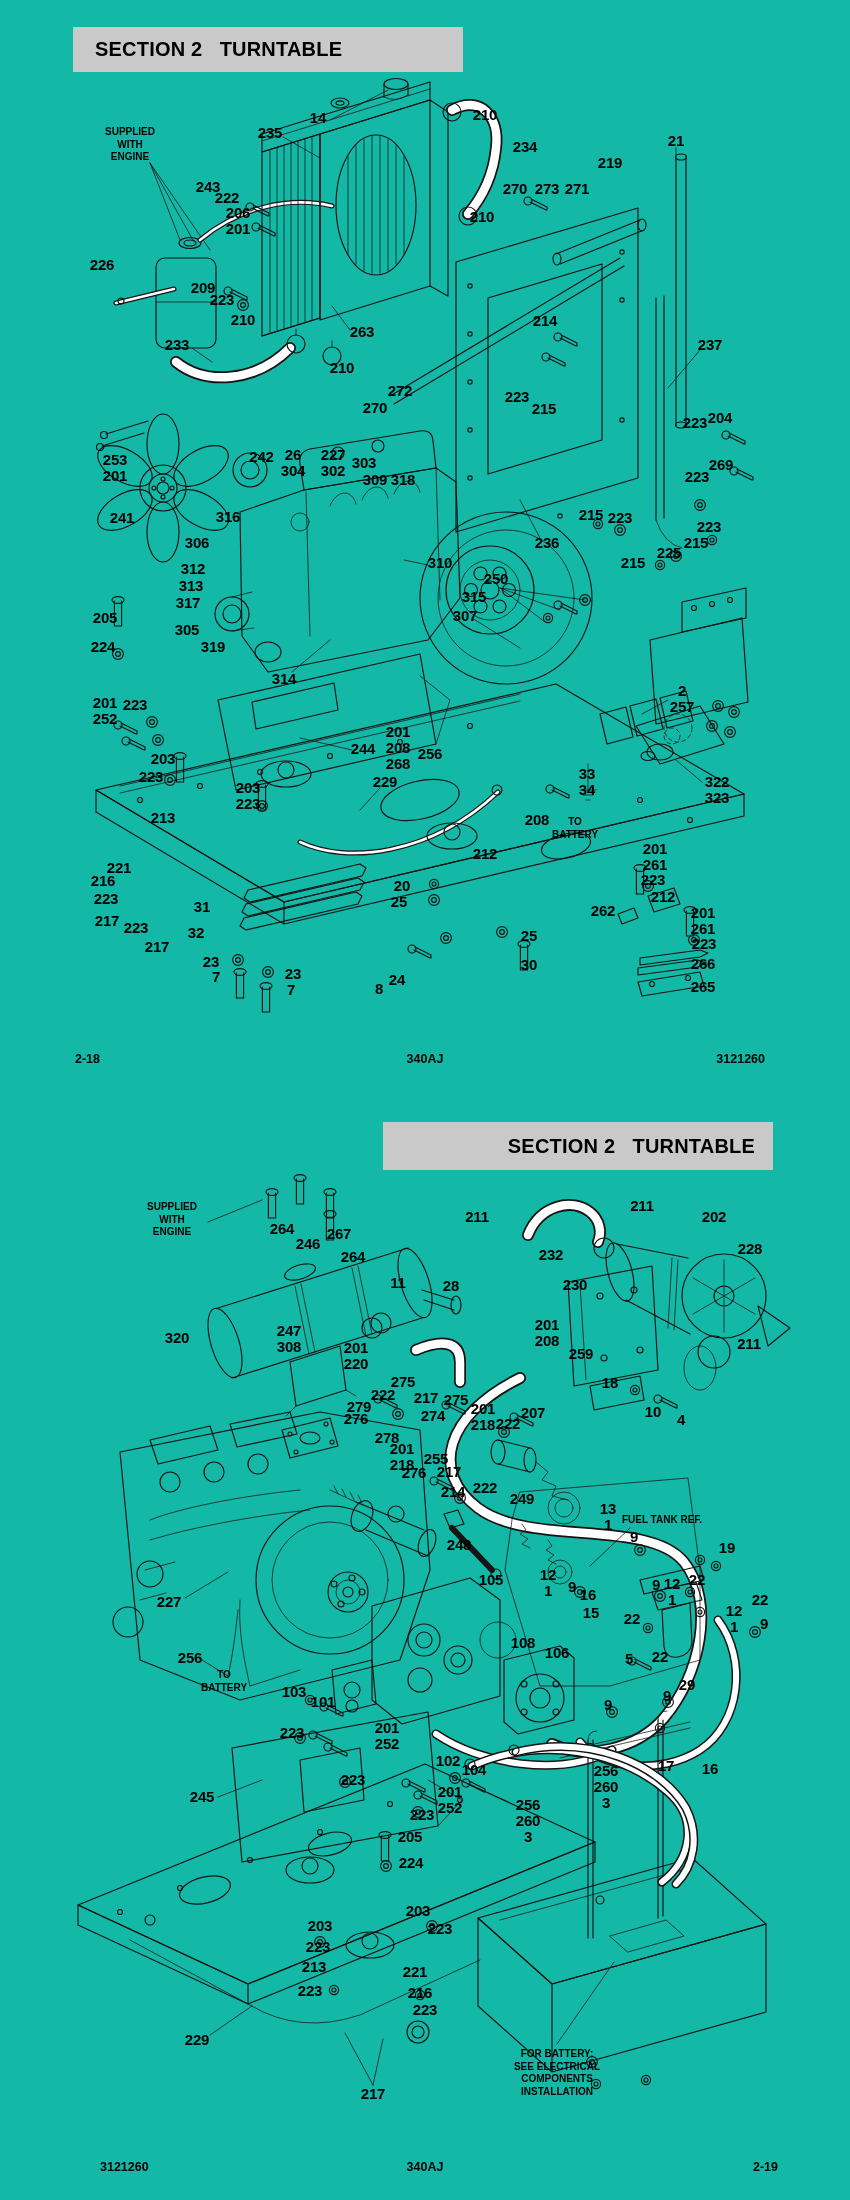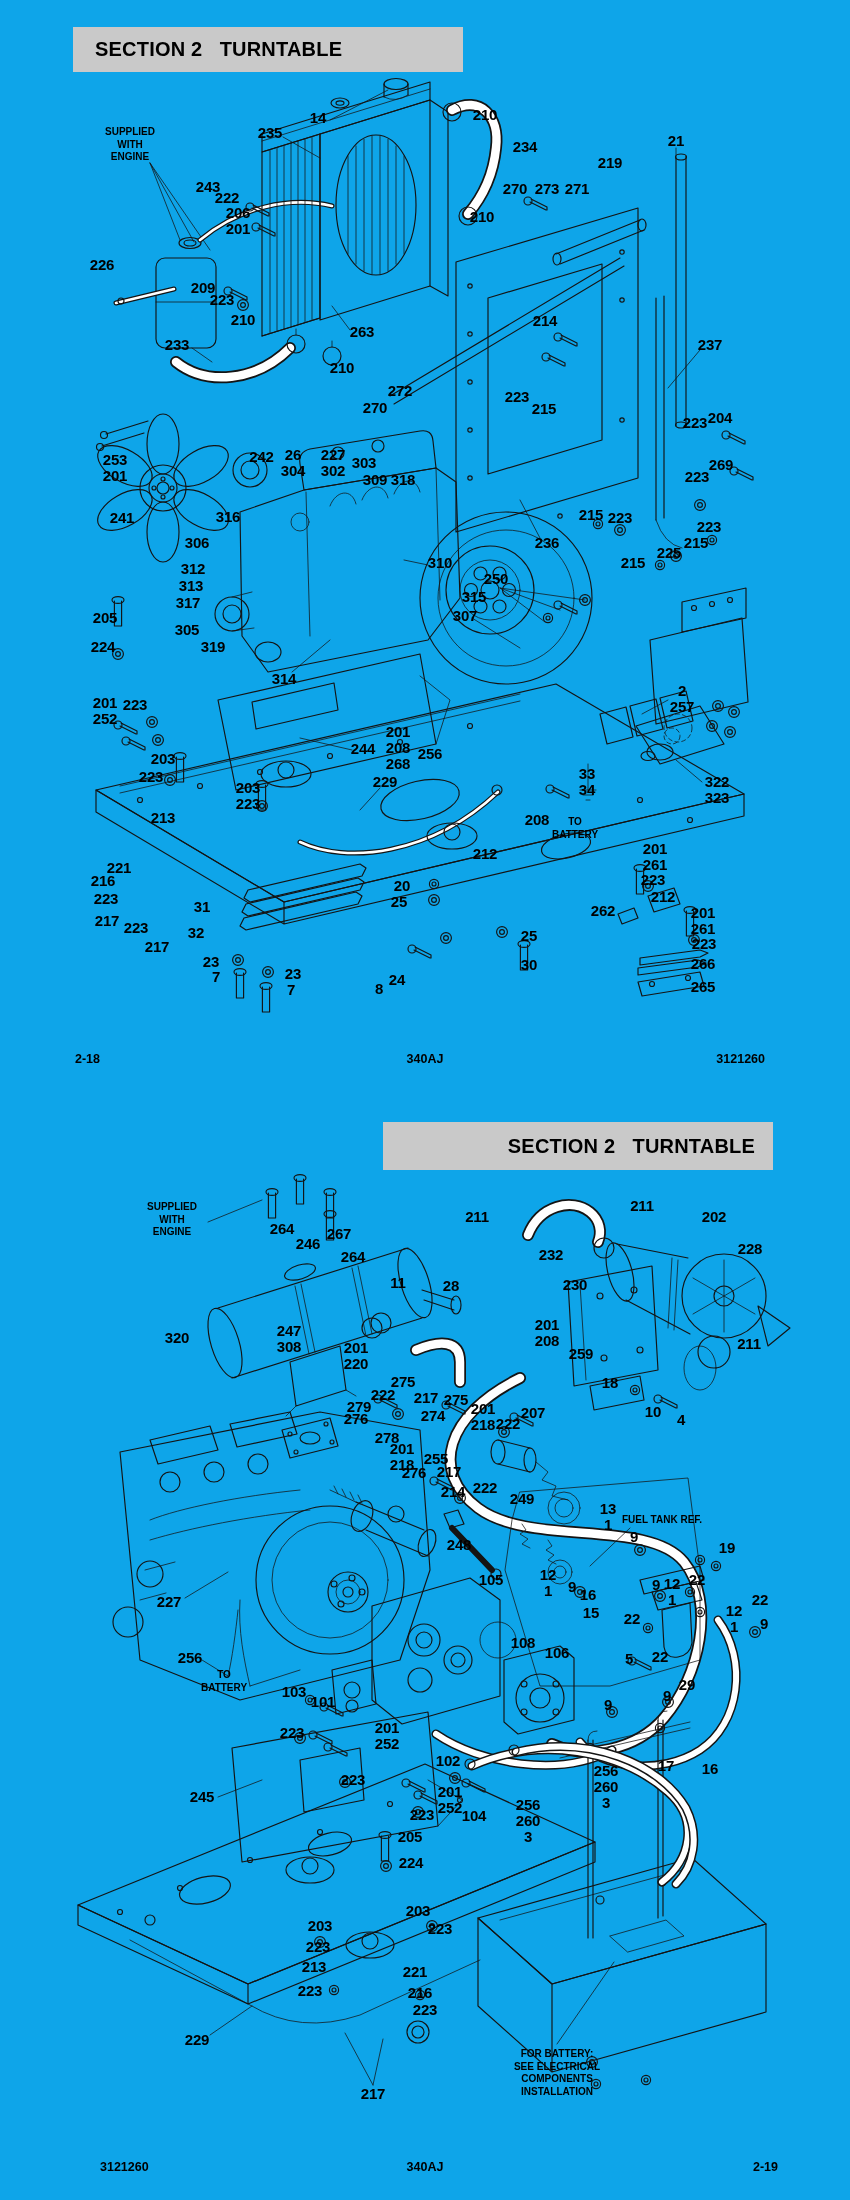--- a/index.html
+++ b/index.html
@@ -1,17 +1,17 @@
 <!DOCTYPE html>
 <html><head>
 <meta charset="utf-8">
 <style>
   html,body{margin:0;padding:0;background:#fff}
   body{width:850px;font-family:"Liberation Sans",sans-serif;color:#000}
-  .page{position:relative;width:850px;height:1100px;background:#0ea5e9;overflow:hidden}
+  .page{position:relative;width:850px;height:1100px;background:#14b8a6;overflow:hidden}
   .hbar{position:absolute;background:#c9c9c9;font-weight:bold;font-size:20px;letter-spacing:.2px;white-space:pre}
   .hbar.left{left:73px;top:27px;width:390px;height:45px;line-height:45px;padding-left:22px;box-sizing:border-box}
   .hbar.right{left:383px;top:22px;width:390px;height:48px;line-height:48px;text-align:right;padding-right:18px;box-sizing:border-box}
   .figtitle{position:absolute;top:80px;left:0;right:0;text-align:center;font-weight:bold;font-size:15.5px;letter-spacing:.2px}
   .sketch{position:absolute;left:0;top:0}
   .layer{position:absolute;left:0;top:0;width:100%;height:100%}
   .co{position:absolute;transform:translate(-50%,-50%);font-weight:bold;font-size:15px;line-height:1.05;white-space:pre-line;text-align:center;letter-spacing:-.2px}
   .note{position:absolute;transform:translate(-50%,-50%);font-weight:bold;font-size:10px;line-height:1.25;white-space:pre-line;text-align:center}
   .foot{position:absolute;font-weight:bold;font-size:12.5px}
   .sketch path,.sketch circle,.sketch ellipse,.sketch rect,.sketch line{fill:none;stroke:#141414;stroke-width:1.15;stroke-linecap:round;stroke-linejoin:round}
@@ -670,21 +670,21 @@
       <div class="co" style="left: 387px; top: 636px;">201
 252</div>
       <div class="co" style="left: 353px; top: 680px;">223</div>
       <div class="co" style="left: 450px; top: 700px;">201
 252</div>
       <div class="co" style="left: 422px; top: 715px;">223</div>
       <div class="co" style="left: 202px; top: 697px;">245</div>
       <div class="co" style="left: 410px; top: 737px;">205</div>
       <div class="co" style="left: 411px; top: 763px;">224</div>
       <div class="co" style="left: 448px; top: 661px;">102</div>
-      <div class="co" style="left: 474px; top: 670px; margin-top: 46px;">104</div>
+      <div class="co" style="left: 474px; top: 670px;">104</div>
       <div class="co" style="left: 320px; top: 826px;">203</div>
       <div class="co" style="left: 418px; top: 811px;">203</div>
       <div class="co" style="left: 318px; top: 847px;">223</div>
       <div class="co" style="left: 440px; top: 829px;">223</div>
       <div class="co" style="left: 314px; top: 867px;">213</div>
       <div class="co" style="left: 415px; top: 872px;">221</div>
       <div class="co" style="left: 420px; top: 893px;">216</div>
       <div class="co" style="left: 310px; top: 891px;">223</div>
       <div class="co" style="left: 425px; top: 910px;">223</div>
       <div class="co" style="left: 197px; top: 940px;">229</div>

